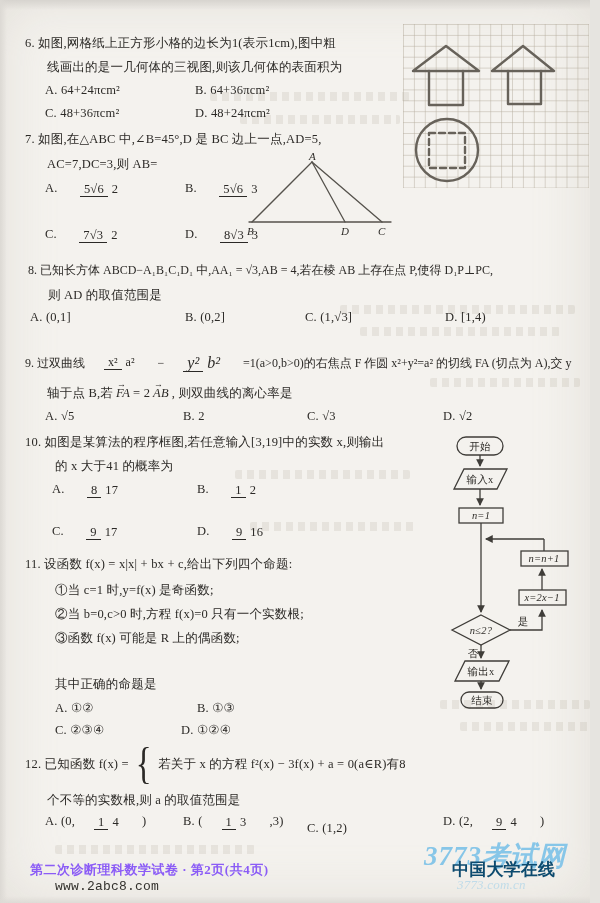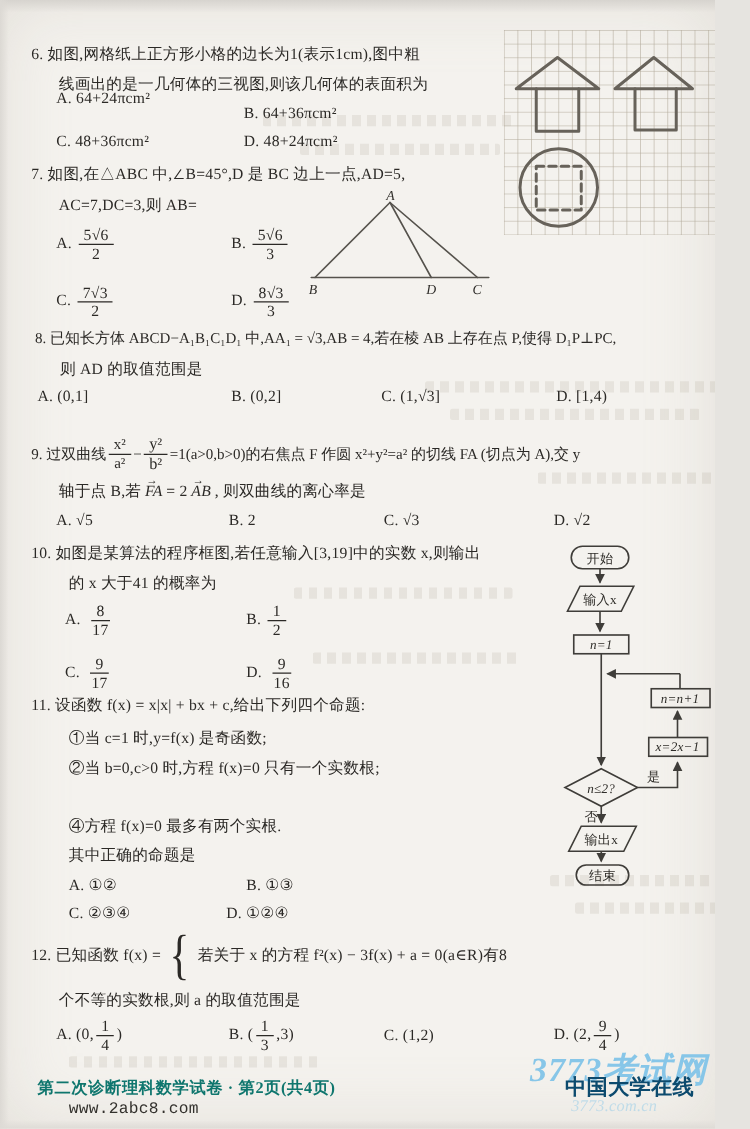--- a/index.html
+++ b/index.html
@@ -1,42 +1,42 @@
 <!DOCTYPE html>
 <html><head>
 <meta charset="utf-8">
 <style>
   html,body{margin:0;padding:0;background:#e6e4e0;}
   .page{
     position:relative;width:572px;height:903px;overflow:hidden;
     background:#f4f2ee;
     box-shadow:inset 0 0 55px rgba(188,182,170,.30);
     font-family:"Liberation Serif","DejaVu Serif",serif;
-    color:#2b2926;font-size:12.5px;letter-spacing:.2px;
+    color:#2b2926;font-size:12.5px;letter-spacing:.2px;padding-left:18px;
   }
   .edge-top{position:absolute;top:0;left:0;right:0;height:10px;background:linear-gradient(#d7d4cf,rgba(244,242,238,0));}
   .edge-bottom{position:absolute;bottom:0;left:0;right:0;height:7px;background:linear-gradient(rgba(244,242,238,0),#dedbd6);}
   .edge-left{position:absolute;top:0;bottom:0;left:0;width:7px;background:linear-gradient(90deg,#dcd9d4,rgba(244,242,238,0));}
   .abs{position:absolute;}
   .q{position:absolute;white-space:nowrap;}
   .ln{position:absolute;white-space:nowrap;}
   .opt{position:absolute;white-space:nowrap;}
   sup{font-size:9px;}
-  .frac{display:inline-flex;flex-direction:column;align-items:center;vertical-align:middle;line-height:1.12;margin:0 2px;text-align:center;}
+  .frac{display:inline-flex;flex-direction:row;align-items:center;vertical-align:middle;line-height:1.12;margin:0 19px;text-align:center;}
   .frac .num{display:block;padding:0 4px;border-bottom:1.3px solid #2b2926;}
   .frac .den{display:block;padding:0 4px;}
   .vec{position:relative;display:inline-block;font-style:italic;margin:0 3px;}
   .vec::after{content:"→";position:absolute;left:1px;top:-.8em;font-size:9px;color:#2b2926;}
   .cases{display:inline-flex;align-items:center;margin:0 4px;}
   .cases .brace{font-size:44px;font-weight:300;line-height:1;transform:scaleX(.75);color:#2b2926;}
   .case-col{display:inline-flex;flex-direction:column;font-size:11.5px;line-height:1.6;margin-left:2px;}
   .small1{font-size:12px;letter-spacing:0;}
   .ghost{position:absolute;height:9px;opacity:.55;filter:blur(.6px);border-radius:2px;
     background:repeating-linear-gradient(90deg,rgba(148,138,116,.26) 0 7px,rgba(148,138,116,0) 7px 12px);}
-  .footer1{position:absolute;left:30px;top:861px;font-size:13px;font-weight:bold;letter-spacing:.5px;color:#0f766e;}
+  .footer1{position:absolute;left:30px;top:861px;font-size:13px;font-weight:bold;letter-spacing:.5px;color:#8b5cf6;}
   .footer2{position:absolute;left:55px;top:879px;font-family:"Liberation Mono","DejaVu Sans Mono",monospace;font-size:13px;color:#33312d;}
   .wm1{position:absolute;left:424px;top:838px;font-size:27px;font-weight:bold;font-style:italic;letter-spacing:1px;}
   .wm2{position:absolute;left:452px;top:858px;font-size:17px;font-weight:bold;}
   .wm3{position:absolute;left:457px;top:877px;font-size:13px;font-style:italic;opacity:.45;}
   svg text{font-family:"Liberation Serif","DejaVu Serif",serif;fill:#2f2d29;}
 </style>
 </head>
 <body>
 
 <div class="page">
@@ -51,21 +51,21 @@
   <div class="ghost" style="left:430px;top:378px;width:150px;"></div>
   <div class="ghost" style="left:235px;top:470px;width:175px;"></div>
   <div class="ghost" style="left:250px;top:522px;width:165px;"></div>
   <div class="ghost" style="left:440px;top:700px;width:150px;"></div>
   <div class="ghost" style="left:460px;top:722px;width:130px;"></div>
   <div class="ghost" style="left:55px;top:845px;width:200px;"></div>
 
   <div class="q" style="left:25px;top:35px;width:385px;height:95px;">
     <div class="ln" style="left:0;top:0;">6. 如图,网格纸上正方形小格的边长为1(表示1cm),图中粗</div>
     <div class="ln" style="left:22px;top:24px;">线画出的是一几何体的三视图,则该几何体的表面积为</div>
-    <div class="opt" style="left:20px;top:36px;">A. 64+24πcm²</div>
+    <div class="opt" style="left:20px;top:48px;">A. 64+24πcm²</div>
     <div class="opt" style="left:170px;top:48px;">B. 64+36πcm²</div>
     <div class="opt" style="left:20px;top:71px;">C. 48+36πcm²</div>
     <div class="opt" style="left:170px;top:71px;">D. 48+24πcm²</div>
   </div>
 
   <svg class="abs" style="left:403px;top:24px;" width="186" height="164" viewBox="0 0 186 164">
     <defs>
       <pattern id="grid" width="10.9" height="10.9" patternUnits="userSpaceOnUse">
         <path d="M10.9 0 H0 V10.9" fill="none" stroke="#b2a99a" stroke-width="0.9"></path>
       </pattern>
@@ -74,21 +74,21 @@
     <g fill="none" stroke="#67625a" stroke-width="2.4" stroke-linejoin="round" stroke-linecap="round">
       <polygon points="10,47 43,22 76,47"></polygon>
       <path d="M26,47 V81 H60 V47"></path>
       <polygon points="89,47 120,22 151,47"></polygon>
       <path d="M105,47 V80 H138 V47"></path>
       <circle cx="44" cy="126" r="31"></circle>
       <rect x="26" y="109" width="36" height="35" stroke-dasharray="6 4"></rect>
     </g>
   </svg>
 
-  <div class="q" style="left:25px;top:131px;width:420px;height:130px;font-family:Liberation Serif, serif;">
+  <div class="q" style="left:25px;top:131px;width:420px;height:130px;">
     <div class="ln" style="left:0;top:0;">7. 如图,在△ABC 中,∠B=45°,D 是 BC 边上一点,AD=5,</div>
     <div class="ln" style="left:22px;top:25px;">AC=7,DC=3,则 AB=</div>
     <div class="opt" style="left:20px;top:50px;">
       <span>A.</span>
       <span class="frac">
           <span class="num">5√6</span>
           <span class="den">2</span>
         </span>
     </div>
     <div class="opt" style="left:160px;top:50px;">
@@ -139,21 +139,21 @@
   </div>
 
   <div class="q" style="left:25px;top:347px;width:565px;height:80px;">
     <div class="ln small1" style="left:0;top:0;display:flex;align-items:center;height:32px;">
       <span>9. 过双曲线</span>
       <span class="frac" style="font-size:12px;">
           <span class="num">x²</span>
           <span class="den">a²</span>
         </span>
       <span>−</span>
-      <span class="frac" style="font-size:13px;">
+      <span class="frac" style="font-size:16px;font-style:italic;">
           <span class="num">y²</span>
           <span class="den">b²</span>
         </span>
       <span>=1(a&gt;0,b&gt;0)的右焦点 F 作圆 x²+y²=a² 的切线 FA (切点为 A),交 y</span>
     </div>
     <div class="ln" style="left:22px;top:38px;">
       <span>轴于点 B,若</span><span class="vec">FA</span><span>= 2</span><span class="vec">AB</span><span>, 则双曲线的离心率是</span>
     </div>
     <div class="opt" style="left:20px;top:62px;">A. √5</div>
     <div class="opt" style="left:158px;top:62px;">B. 2</div>
@@ -230,21 +230,21 @@
       <text x="43" y="225">否</text>
       <text x="51" y="243">输出x</text>
       <text x="52" y="272">结束</text>
     </g>
   </svg>
 
   <div class="q" style="left:25px;top:556px;width:420px;height:185px;">
     <div class="ln" style="left:0;top:0;">11. 设函数 f(x) = x|x| + bx + c,给出下列四个命题:</div>
     <div class="ln" style="left:30px;top:26px;">①当 c=1 时,y=f(x) 是奇函数;</div>
     <div class="ln" style="left:30px;top:50px;">②当 b=0,c&gt;0 时,方程 f(x)=0 只有一个实数根;</div>
-    <div class="ln" style="left:30px;top:97px;">④方程 f(x)=0 最多有两个实根.</div>
+    <div class="ln" style="left:30px;top:74px;">③函数 f(x) 可能是 R 上的偶函数;</div>
     <div class="ln" style="left:30px;top:120px;">其中正确的命题是</div>
     <div class="opt" style="left:30px;top:144px;">A. ①②</div>
     <div class="opt" style="left:172px;top:144px;">B. ①③</div>
     <div class="opt" style="left:30px;top:166px;">C. ②③④</div>
     <div class="opt" style="left:156px;top:166px;">D. ①②④</div>
   </div>
 
   <div class="q" style="left:25px;top:740px;width:565px;height:105px;">
     <div class="ln" style="left:0;top:0;display:flex;align-items:center;height:48px;">
       <span>12. 已知函数 f(x) =</span>

